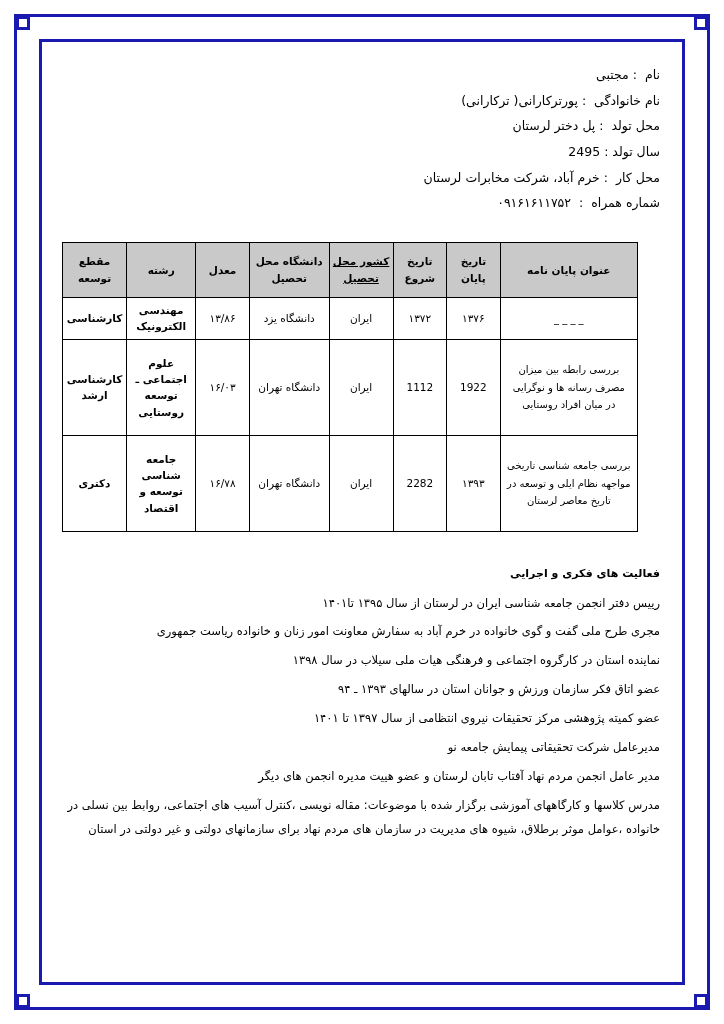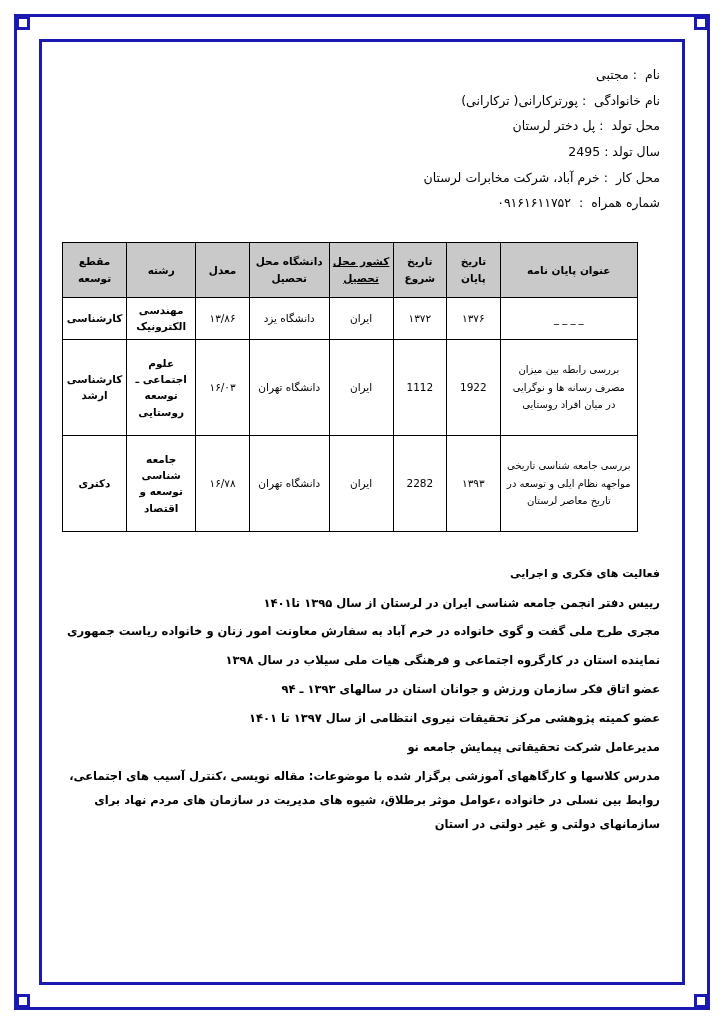--- a/index.html
+++ b/index.html
@@ -135,21 +135,21 @@
     line-height: 2.25;
     padding-left: 10px;
   }
   .activities .section-title {
     font-weight: bold;
     font-size: 11px;
     margin-bottom: 4px;
   }
   .activities p {
     margin: 0 0 3px 0;
-    font-weight: bold;
+    font-weight: normal;
   }
   .activities p.wrap {
     line-height: 2.1;
   }
 </style>
 </head>
 <body>
 
 <div class="page-frame">
   <div class="page-frame-inner"></div>
@@ -244,16 +244,17 @@
   </div>
 
   <div class="activities">
     <div class="section-title">فعالیت های فکری و اجرایی</div>
     <p>رییس دفتر انجمن جامعه شناسی ایران در لرستان از سال ۱۳۹۵ تا۱۴۰۱</p>
     <p>مجری طرح ملی گفت و گوی خانواده در خرم آباد به سفارش معاونت امور زنان و خانواده ریاست جمهوری</p>
     <p>نماینده استان در کارگروه اجتماعی و فرهنگی هیات ملی سیلاب در سال ۱۳۹۸</p>
     <p>عضو اتاق فکر سازمان ورزش و جوانان استان در سالهای ۱۳۹۳ ـ ۹۴</p>
     <p>عضو کمیته پژوهشی مرکز تحقیقات نیروی انتظامی از سال ۱۳۹۷ تا ۱۴۰۱</p>
     <p>مدیرعامل  شرکت تحقیقاتی پیمایش جامعه نو</p>
+    <p>مدیر عامل انجمن مردم نهاد آفتاب تابان لرستان و عضو هییت مدیره انجمن های دیگر</p>
     <p class="wrap">مدرس کلاسها و کارگاههای آموزشی برگزار شده با موضوعات: مقاله نویسی ،کنترل آسیب های اجتماعی، روابط بین نسلی در خانواده ،عوامل موثر برطلاق، شیوه های مدیریت در سازمان های مردم نهاد برای سازمانهای دولتی و غیر دولتی در استان</p>
   </div>
 
 </div>
 
 </body></html>

